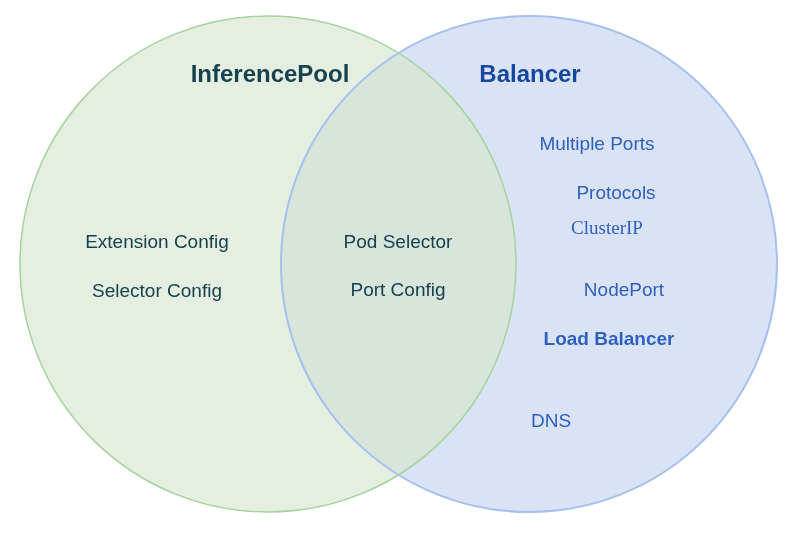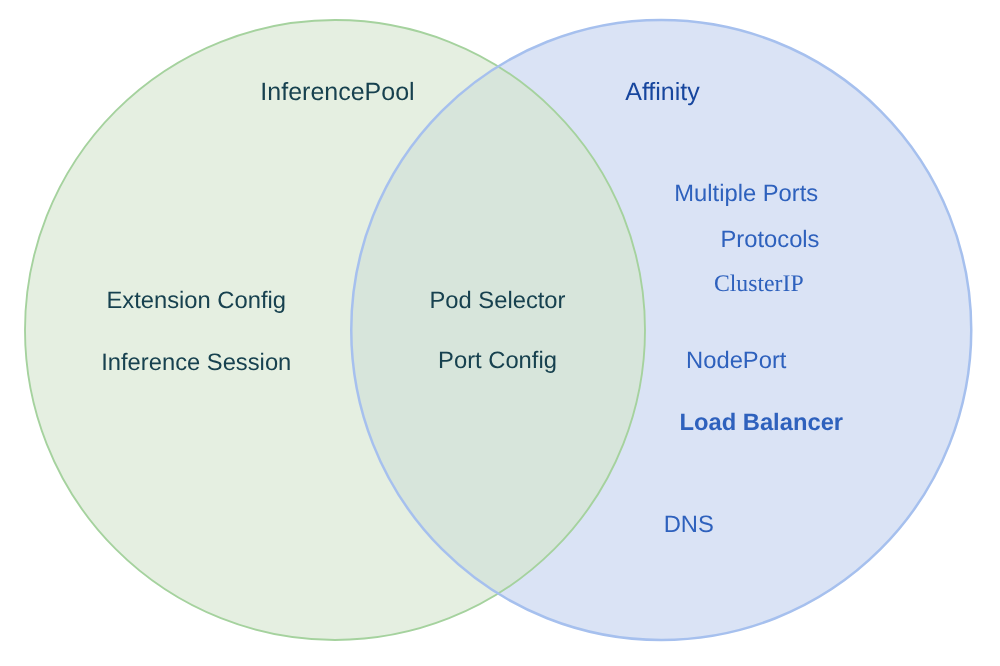--- a/index.html
+++ b/index.html
@@ -23,38 +23,38 @@
     height: 533px;
   }
   .label {
     position: absolute;
     transform: translate(-50%, -50%);
     white-space: nowrap;
     font-size: 19px;
     line-height: 1.2;
   }
   .title {
-    font-size: 20px;
-    font-weight: 400;
+    font-size: 24px;
+    font-weight: 700;
   }
   .left-text  { color: #17414f; }
   .right-title { color: #17469e; }
   .right-item  { color: #2e61bd; }
 
   
   .pos-title-left   { left: 270px; top: 74px;  }
   .pos-title-right  { left: 530px; top: 74px;  }
   .pos-ext-config   { left: 157px; top: 242px; text-align: right; }
   .pos-inf-config   { left: 157px; top: 291px; }
   .pos-pod-selector { left: 398px; top: 242px; text-align: center; }
   .pos-port-config  { left: 398px; top: 278px; margin-top: 12px; }
-  .pos-multiple-ports   { left: 597px; top: 144px; margin-top: 12px; }
+  .pos-multiple-ports   { left: 597px; top: 144px; }
   .pos-protocols        { left: 596px; top: 193px; margin-left: 20px; }
   .pos-clusterip        { left: 607px; top: 228px; font-family: Liberation Serif, serif; }
-  .pos-nodeport         { left: 589px; top: 290px; }
+  .pos-nodeport         { left: 624px; top: 290px; }
   .pos-load-balancer    { left: 609px; top: 339px; font-weight: bold; }
   .pos-session-affinity { left: 616px; top: 386px; }
   .pos-dns              { left: 551px; top: 421px; }
 </style>
 </head>
 <body>
 
 <div class="stage">
 
   <svg class="venn-svg" viewBox="0 0 800 533">
@@ -65,25 +65,25 @@
     </defs>
     <circle cx="268" cy="264" r="248" fill="#e5efe1"></circle>
     <circle cx="529" cy="264" r="248" fill="#dae3f5"></circle>
     <circle cx="529" cy="264" r="248" clip-path="url(#clip-left-circle)" fill="#d7e5db"></circle>
     <circle cx="268" cy="264" r="248" fill="none" stroke-width="1.5" stroke="#a5d29e"></circle>
     <circle cx="529" cy="264" r="248" fill="none" stroke-width="2" stroke="#a6c0ee"></circle>
   </svg>
 
   <div class="label title left-text pos-title-left">InferencePool</div>
 
-  <div class="label title right-title pos-title-right">Affinity</div>
+  <div class="label title right-title pos-title-right">Balancer</div>
 
   <div class="label left-text pos-ext-config">Extension Config</div>
 
-  <div class="label left-text pos-inf-config">Inference Session</div>
+  <div class="label left-text pos-inf-config">Selector Config</div>
 
   <div class="label left-text pos-pod-selector">Pod Selector</div>
 
   <div class="label left-text pos-port-config">Port Config</div>
 
   <div class="label right-item pos-multiple-ports">Multiple Ports</div>
 
   <div class="label right-item pos-protocols">Protocols</div>
 
   <div class="label right-item pos-clusterip">ClusterIP</div>

